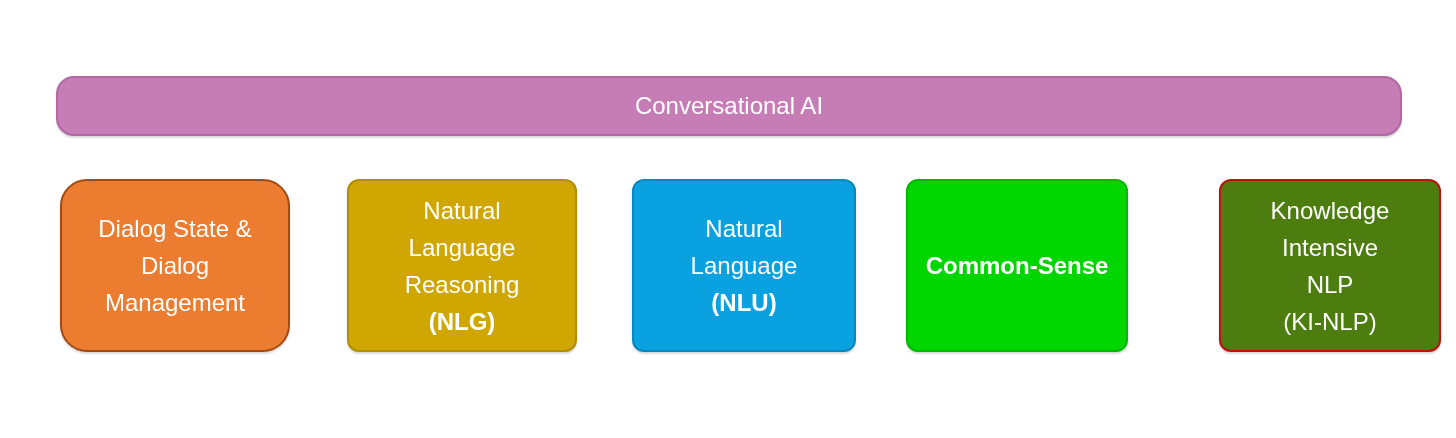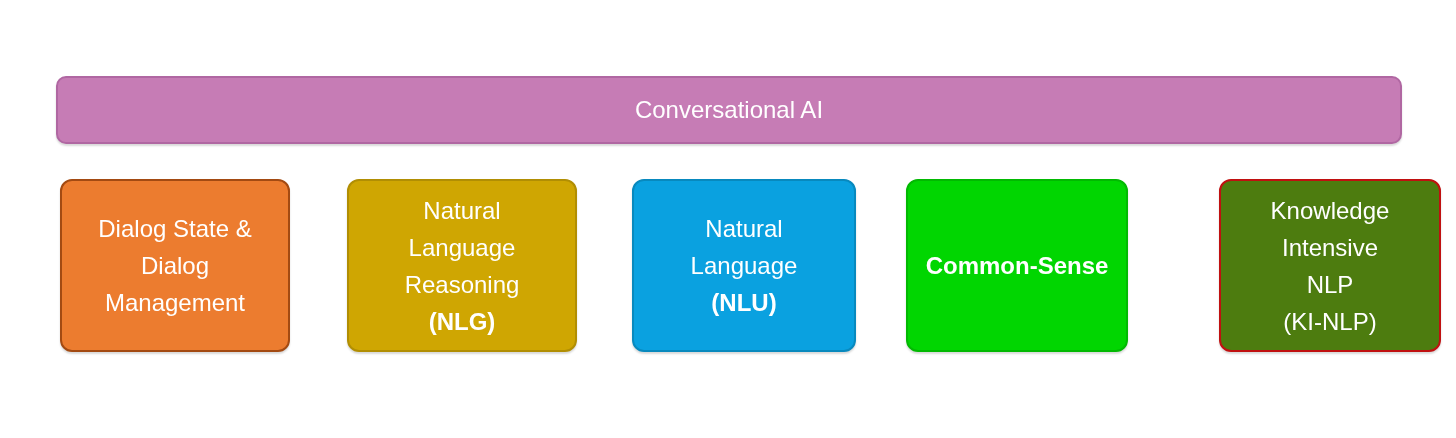--- a/index.html
+++ b/index.html
@@ -13,24 +13,24 @@
     width: 1456px;
     height: 438px;
     background: #FFFFFF;
     overflow: hidden;
   }
   .banner {
     position: absolute;
     left: 56px;
     top: 76px;
     width: 1346px;
-    height: 68px;
+    height: 60px;
     box-sizing: border-box;
     border: 2px solid;
-    border-radius: 10px;
+    border-radius: 18px;
     display: flex;
     align-items: center;
     justify-content: center;
     color: #FFFFFF;
     font-size: 24px;
     box-shadow: 0 2px 2px rgba(0,0,0,0.15);
   }
   .box {
     position: absolute;
     top: 179px;
@@ -48,21 +48,21 @@
     box-shadow: 0 2px 2px rgba(0,0,0,0.15);
   }
   .box .line {
     line-height: 37px;
     white-space: nowrap;
   }
   .box .line.bold {
     font-weight: 700;
     text-align: right;
   }
-  .box-1 { left: 60px;   width: 230px; }
+  .box-1 { left: 60px;   width: 230px; border-radius: 27px; }
   .box-2 { left: 347px;  width: 230px; }
   .box-3 { left: 632px;  width: 224px; }
   .box-4 { left: 906px;  width: 222px; }
   .box-5 { left: 1180px; width: 222px; }
 </style>
 </head>
 <body>
 
 <div class="canvas">
 

